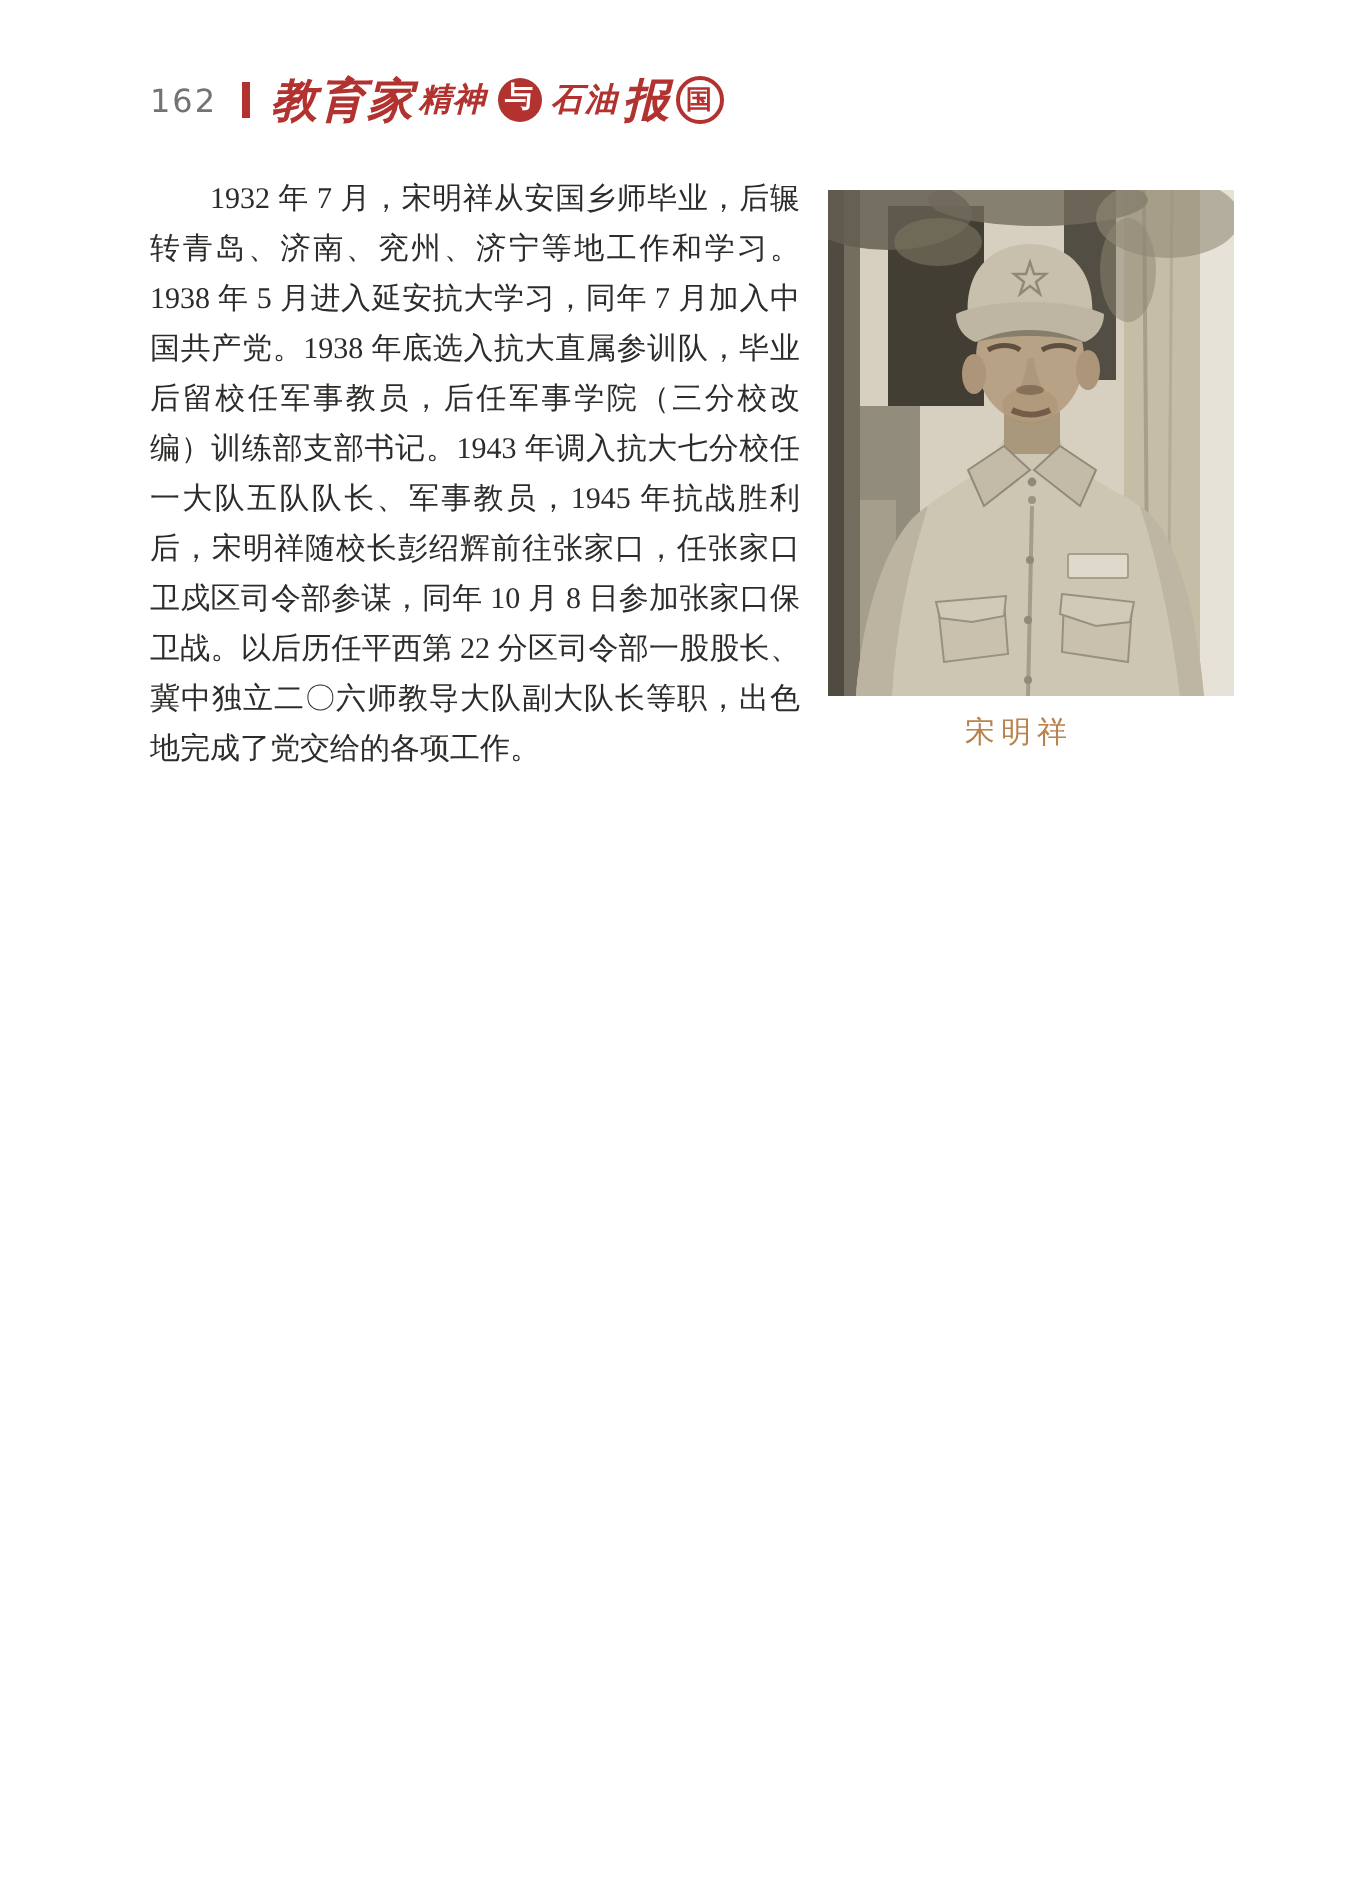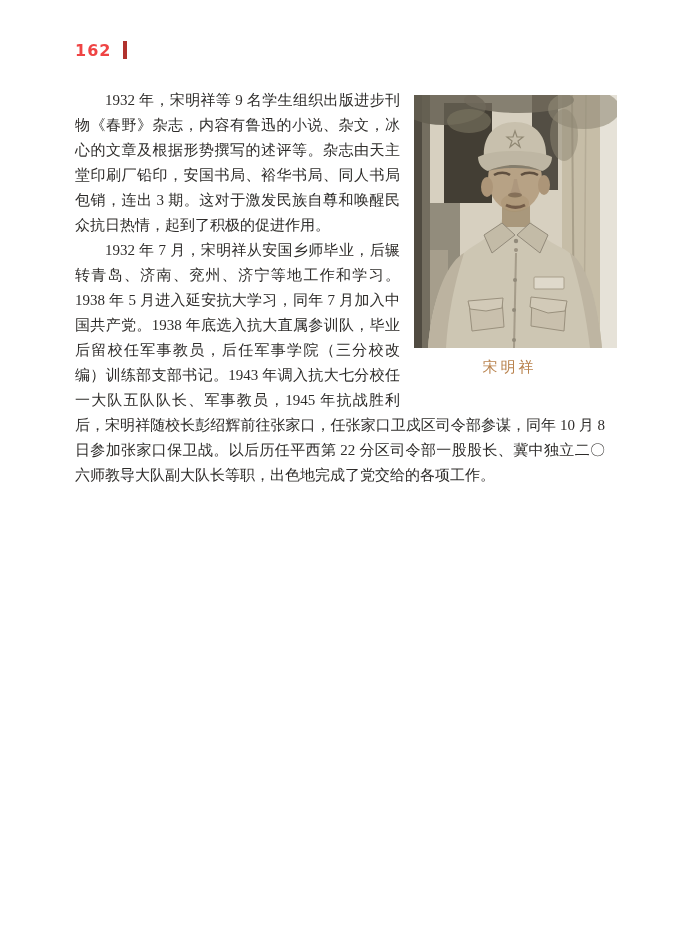--- a/index.html
+++ b/index.html
@@ -16,23 +16,22 @@
   .page-header {
     position: absolute;
     left: 75px; top: 36px;
     display: flex;
     align-items: center;
     height: 28px;
   }
   .page-number {
     font-family: "DejaVu Sans", sans-serif;
     font-size: 16px;
-    color: #ef4444;
+    color: #737373;
     letter-spacing: 1px;
-    font-weight: bold;
   }
   .header-bar {
     display: inline-block;
     width: 4px; height: 18px;
     background: #b1322e;
     margin: 0 11px 0 12px;
   }
   .book-logo {
     display: flex;
     align-items: center;
@@ -97,20 +96,28 @@
     font-size: 15px;
     letter-spacing: 3px;
   }
 </style>
 </head>
 <body>
 
 <header class="page-header">
   <span class="page-number">162</span>
   <span class="header-bar"></span>
+  <span class="book-logo">
+    <span class="logo-big">教育家</span>
+    <span class="logo-small">精神</span>
+    <span class="logo-circle">与</span>
+    <span class="logo-small">石油</span>
+    <span class="logo-big">报</span>
+    <span class="logo-seal">国</span>
+  </span>
 </header>
 
 <main class="content">
 
   <figure class="portrait-figure" style="margin-block:7px 12px; margin-inline:14px 0;">
     <div class="photo-frame">
       <svg viewBox="0 0 203 253" width="203" height="253">
         <rect width="203" height="253" fill="#d9d4c6"></rect>
 
         <rect x="148" y="0" width="55" height="253" fill="#c7bfab"></rect>
@@ -173,16 +180,15 @@
         <path d="M74,76 C90,68 112,68 128,76 C112,72 90,72 74,76 Z" fill="#817b6c"></path>
 
         <path d="M101,36 L103,42 L109,42 L104,46 L106,52 L101,48 L96,52 L98,46 L93,42 L99,42 Z" fill="none" stroke="#8d8673" stroke-width="1.2"></path>
 
         <rect width="203" height="253" fill="#c4a87e" opacity="0.08"></rect>
       </svg>
     </div>
     <figcaption class="photo-caption">宋明祥</figcaption>
   </figure>
 
-  <p class="indent">1932 年，宋明祥等 9 名学生组织出版进步刊物《春野》杂志，内容有鲁迅的小说、杂文，冰心的文章及根据形势撰写的述评等。杂志由天主堂印刷厂铅印，安国书局、裕华书局、同人书局包销，连出 3 期。这对于激发民族自尊和唤醒民众抗日热情，起到了积极的促进作用。</p>
   <p class="indent">1932 年 7 月，宋明祥从安国乡师毕业，后辗转青岛、济南、兖州、济宁等地工作和学习。1938 年 5 月进入延安抗大学习，同年 7 月加入中国共产党。1938 年底选入抗大直属参训队，毕业后留校任军事教员，后任军事学院（三分校改编）训练部支部书记。1943 年调入抗大七分校任一大队五队队长、军事教员，1945 年抗战胜利后，宋明祥随校长彭绍辉前往张家口，任张家口卫戍区司令部参谋，同年 10 月 8 日参加张家口保卫战。以后历任平西第 22 分区司令部一股股长、冀中独立二〇六师教导大队副大队长等职，出色地完成了党交给的各项工作。</p>
 
 </main>
 
 </body></html>

